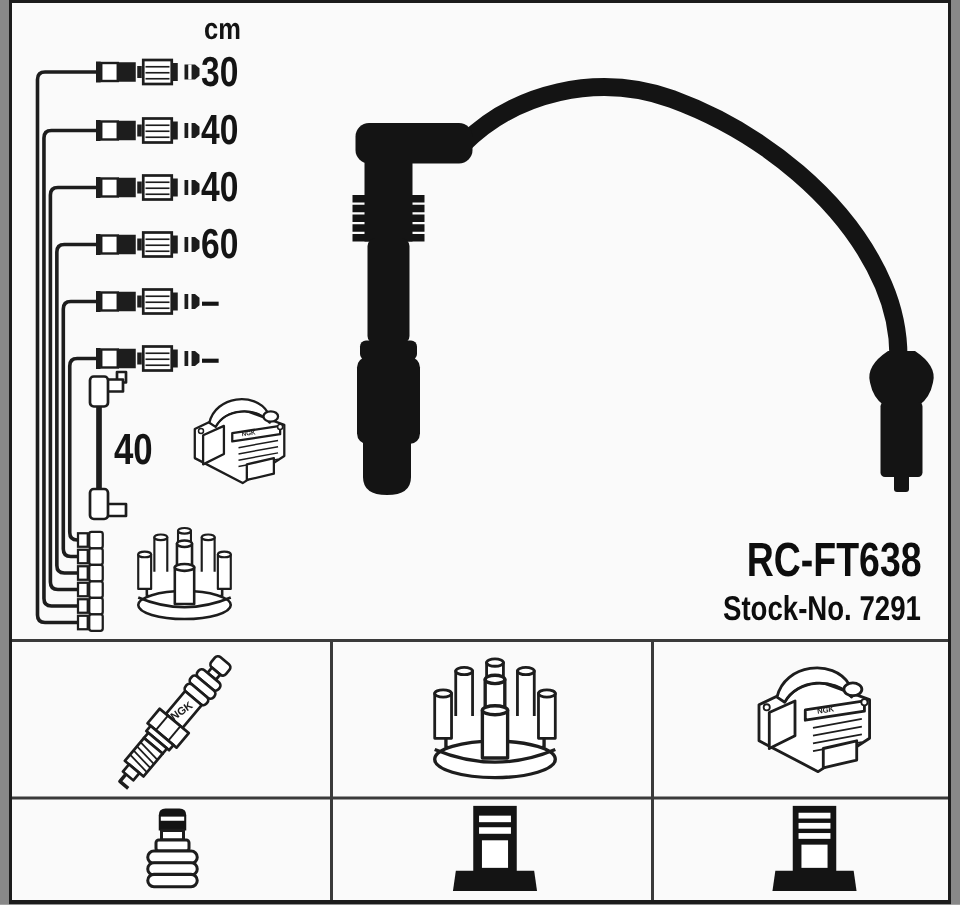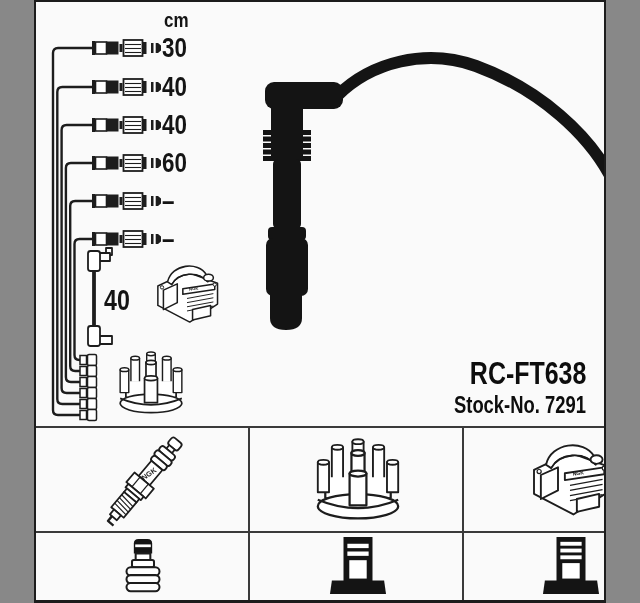--- a/index.html
+++ b/index.html
@@ -1,17 +1,17 @@
 <!DOCTYPE html>
 <html><head>
 <meta charset="utf-8">
 <style>
   html,body{margin:0;padding:0;background:#888;}
   .canvas{
-    position:relative;width:572px;height:603px;margin:0 auto;
+    position:relative;width:628px;height:603px;margin:0 auto;
     background:#fafafa;box-sizing:border-box;
     border:2px solid #1c1c1c;border-bottom-width:3px;
     font-family:"Liberation Sans","DejaVu Sans",sans-serif;
     overflow:hidden;
   }
   .abs{position:absolute;}
   .lenlabel{
     position:absolute;left:126px;width:60px;
     font-size:28px;font-weight:bold;color:#141414;line-height:1;
     transform:scaleX(0.8);transform-origin:left center;white-space:nowrap;

